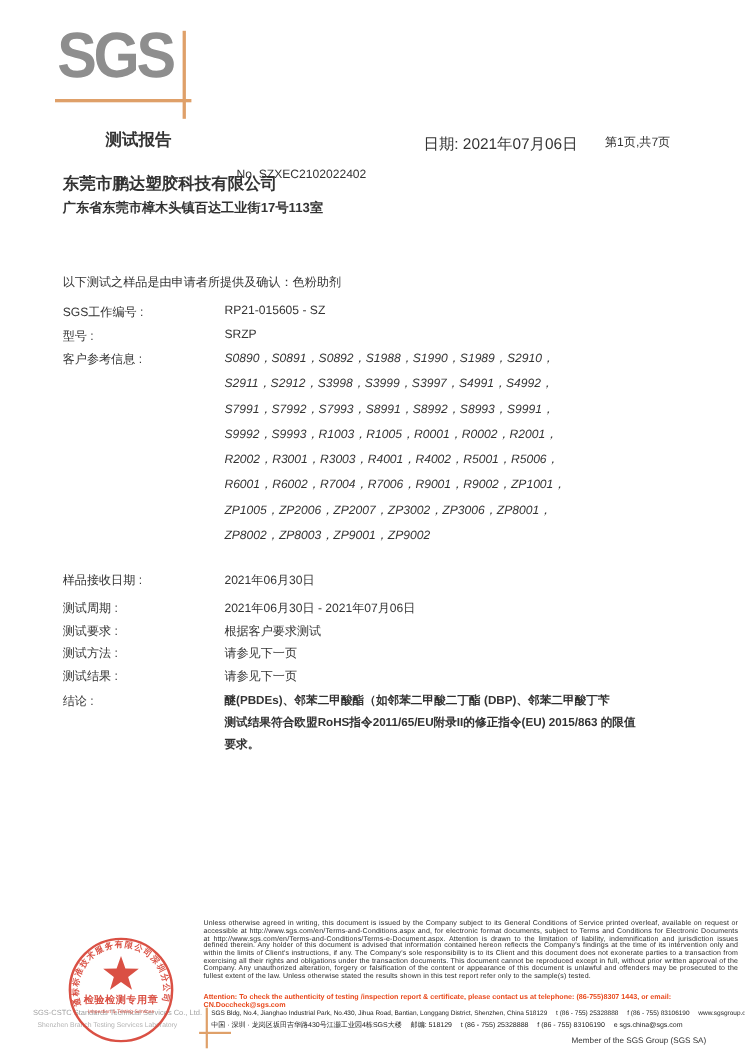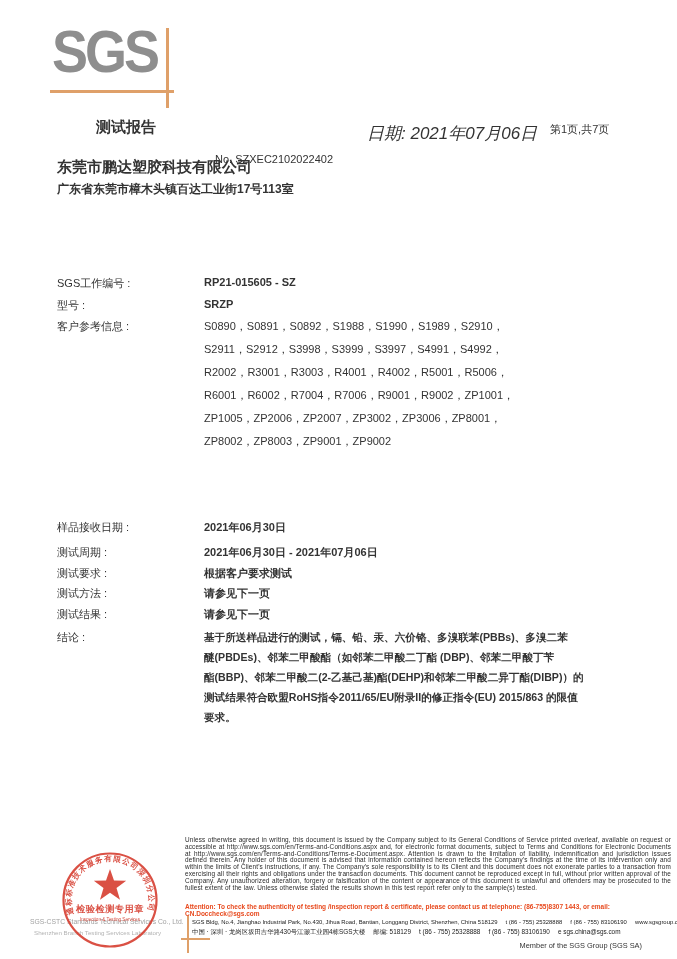--- a/index.html
+++ b/index.html
@@ -6,32 +6,32 @@
   .page{position:relative;width:677px;height:959px;background:#ffffff;overflow:hidden;
         font-family:"Liberation Sans",sans-serif;color:#333;}
   
   .logo-text{position:absolute;left:52px;top:24px;font-size:54px;font-weight:bold;
              color:#8e8e8e;letter-spacing:-3px;line-height:1;transform:scaleY(1.08);}
   .logo-hline{position:absolute;left:50px;top:90px;width:124px;height:3px;background:#dfa069;}
   .logo-vline{position:absolute;left:166px;top:28px;width:3px;height:80px;background:#dfa069;}
   
   .hdr-title{position:absolute;left:57px;top:118px;font-size:15px;font-weight:bold;color:#333;margin-left:39px;}
   .hdr-no{position:absolute;left:215px;top:122px;font-size:11px;color:#333;margin-top:31px;}
-  .hdr-date{position:absolute;left:367px;top:122px;font-size:17px;color:#333;font-style:italic;}
+  .hdr-date{position:absolute;left:385px;top:122px;font-size:14px;color:#333;}
   .hdr-page{position:absolute;left:550px;top:122px;font-size:11px;color:#333;}
   
   .app-name{position:absolute;left:57px;top:158px;font-size:15px;font-weight:bold;color:#333;}
   .app-addr{position:absolute;left:57px;top:181px;font-size:12px;font-weight:bold;color:#333;}
   .sample-note{position:absolute;left:57px;top:249px;font-size:11px;color:#333;}
   
   .row{position:absolute;left:57px;width:580px;font-size:11px;color:#333;}
   .lbl{position:absolute;left:0;white-space:nowrap;}
-  .val{position:absolute;left:147px;white-space:nowrap;font-weight:bold;}
+  .val{position:absolute;left:147px;white-space:nowrap;}
   .ref-lines{position:absolute;left:204px;top:319px;width:440px;font-size:11px;color:#333;}
-  .ref-line{height:23px;line-height:15px;white-space:nowrap;}
+  .ref-line{height:23px;line-height:15px;white-space:nowrap;font-style:italic;}
   .concl-lines{position:absolute;left:204px;top:630px;width:445px;font-size:10.6px;color:#333;font-weight:bold;}
   .concl-line{height:20px;line-height:15px;white-space:nowrap;}
   
   .lab-co1{position:absolute;left:30px;top:918px;font-size:6.8px;color:#a2a2a2;white-space:nowrap;}
   .lab-co2{position:absolute;left:34px;top:929px;font-size:6.2px;color:#b3b3b3;white-space:nowrap;}
   .stamp-svg{position:absolute;left:46px;top:846px;opacity:.88;}
   
   .legal{position:absolute;left:185px;top:837px;width:486px;font-size:6.4px;line-height:6.8px;
          text-align:justify;color:#2a2a2a;letter-spacing:.15px;}
   .attention{position:absolute;left:185px;top:903px;width:486px;font-size:6.5px;line-height:7px;
@@ -56,35 +56,38 @@
   </div>
 
   <span class="hdr-title">测试报告</span>
   <span class="hdr-no">No. SZXEC2102022402</span>
   <span class="hdr-date">日期: 2021年07月06日</span>
   <span class="hdr-page">第1页,共7页</span>
 
   <div class="app-name">东莞市鹏达塑胶科技有限公司</div>
   <div class="app-addr">广东省东莞市樟木头镇百达工业街17号113室</div>
 
+  <div class="sample-note">以下测试之样品是由申请者所提供及确认：色粉助剂</div>
 
   <div class="row" style="top:276px">
     <span class="lbl">SGS工作编号 :</span>
     <span class="val">RP21-015605 - SZ</span>
   </div>
   <div class="row" style="top:298px">
     <span class="lbl">型号 :</span>
     <span class="val">SRZP</span>
   </div>
   <div class="row" style="top:319px">
     <span class="lbl">客户参考信息 :</span>
   </div>
   <div class="ref-lines">
     <div class="ref-line">S0890，S0891，S0892，S1988，S1990，S1989，S2910，</div>
     <div class="ref-line">S2911，S2912，S3998，S3999，S3997，S4991，S4992，</div>
+    <div class="ref-line">S7991，S7992，S7993，S8991，S8992，S8993，S9991，</div>
+    <div class="ref-line">S9992，S9993，R1003，R1005，R0001，R0002，R2001，</div>
     <div class="ref-line">R2002，R3001，R3003，R4001，R4002，R5001，R5006，</div>
     <div class="ref-line">R6001，R6002，R7004，R7006，R9001，R9002，ZP1001，</div>
     <div class="ref-line">ZP1005，ZP2006，ZP2007，ZP3002，ZP3006，ZP8001，</div>
     <div class="ref-line">ZP8002，ZP8003，ZP9001，ZP9002</div>
   </div>
   <div class="row" style="top:520px">
     <span class="lbl">样品接收日期 :</span>
     <span class="val">2021年06月30日</span>
   </div>
   <div class="row" style="top:545px">
@@ -100,23 +103,21 @@
     <span class="val">请参见下一页</span>
   </div>
   <div class="row" style="top:607px">
     <span class="lbl">测试结果 :</span>
     <span class="val">请参见下一页</span>
   </div>
   <div class="row" style="top:630px">
     <span class="lbl">结论 :</span>
   </div>
   <div class="concl-lines">
-    <div class="concl-line">基于所送样品进行的测试，镉、铅、汞、六价铬、多溴联苯(PBBs)、多溴二苯</div>
     <div class="concl-line">醚(PBDEs)、邻苯二甲酸酯（如邻苯二甲酸二丁酯 (DBP)、邻苯二甲酸丁苄</div>
-    <div class="concl-line">酯(BBP)、邻苯二甲酸二(2-乙基己基)酯(DEHP)和邻苯二甲酸二异丁酯(DIBP)）的</div>
     <div class="concl-line">测试结果符合欧盟RoHS指令2011/65/EU附录II的修正指令(EU) 2015/863 的限值</div>
     <div class="concl-line">要求。</div>
   </div>
 
   <div class="lab-co1">SGS-CSTC Standards Technical Services Co., Ltd.</div>
   <div class="lab-co2">Shenzhen Branch Testing Services Laboratory</div>
 
   <svg class="stamp-svg" width="132" height="110" viewBox="0 0 132 110">
     <circle cx="64" cy="54" r="46.5" fill="none" stroke="#d5392b" stroke-width="2.2"></circle>
     <polygon fill="#d5392b" points="64,23 68,34.5 80.2,34.7 70.5,42.1 74,53.8 64,46.8 54,53.8 57.5,42.1 47.8,34.7 60,34.5"></polygon>

